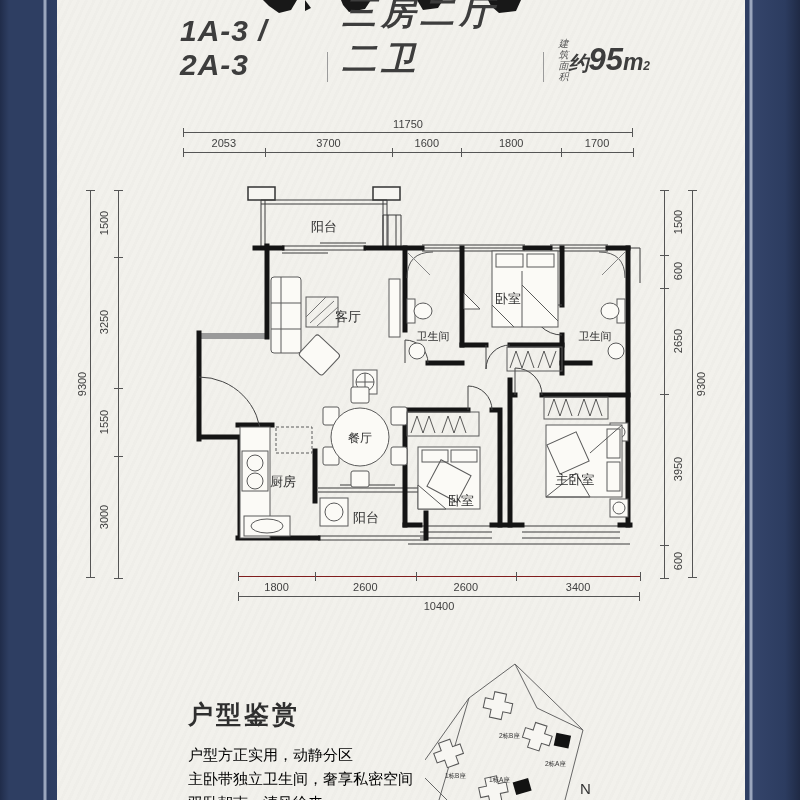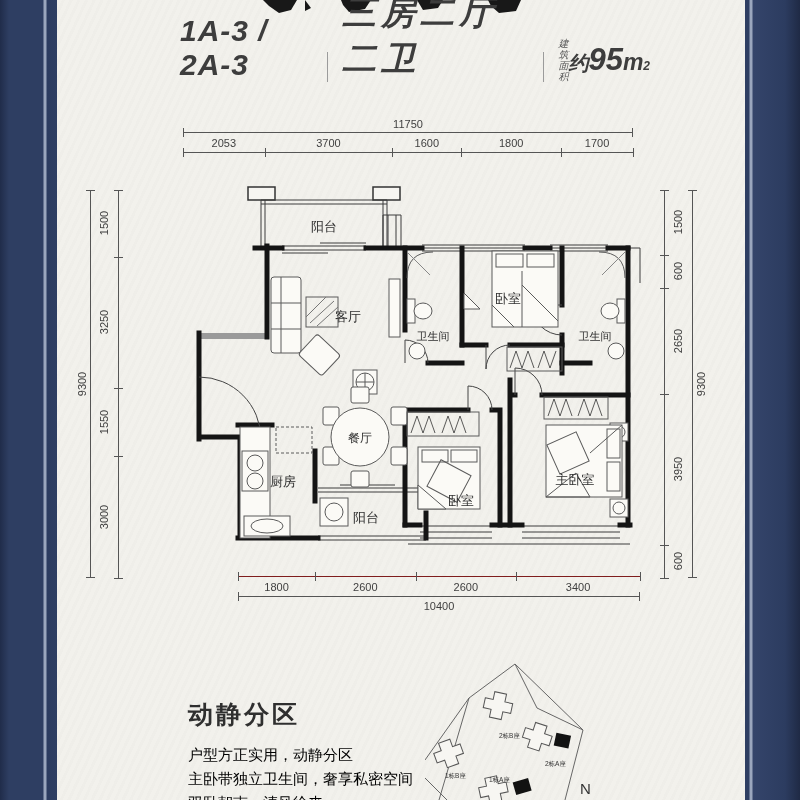--- a/index.html
+++ b/index.html
@@ -316,21 +316,21 @@
       <text x="425" y="155" font-size="11">卫生间</text>
       <text x="190" y="257" font-size="12">餐厅</text>
       <text x="113" y="301">厨房</text>
       <text x="196" y="337">阳台</text>
       <text x="291" y="320">卧室</text>
       <text x="405" y="299">主卧室</text>
     </g>
   </svg>
 
   <div class="appre">
-    <h2>动静分区</h2>
+    <h2>户型鉴赏</h2>
     <div class="lines">
       <p>户型方正实用，动静分区</p>
       <p>主卧带独立卫生间，奢享私密空间</p>
       <p>双卧朝南，清风徐来</p>
     </div>
   </div>
 
   <svg class="sitemap" width="225" height="152" viewBox="0 0 225 152">
     <g stroke="#666" stroke-width="1" fill="none">
       <path d="M0,112 L44,50 L90,16 L158,82 L140,152"></path>

